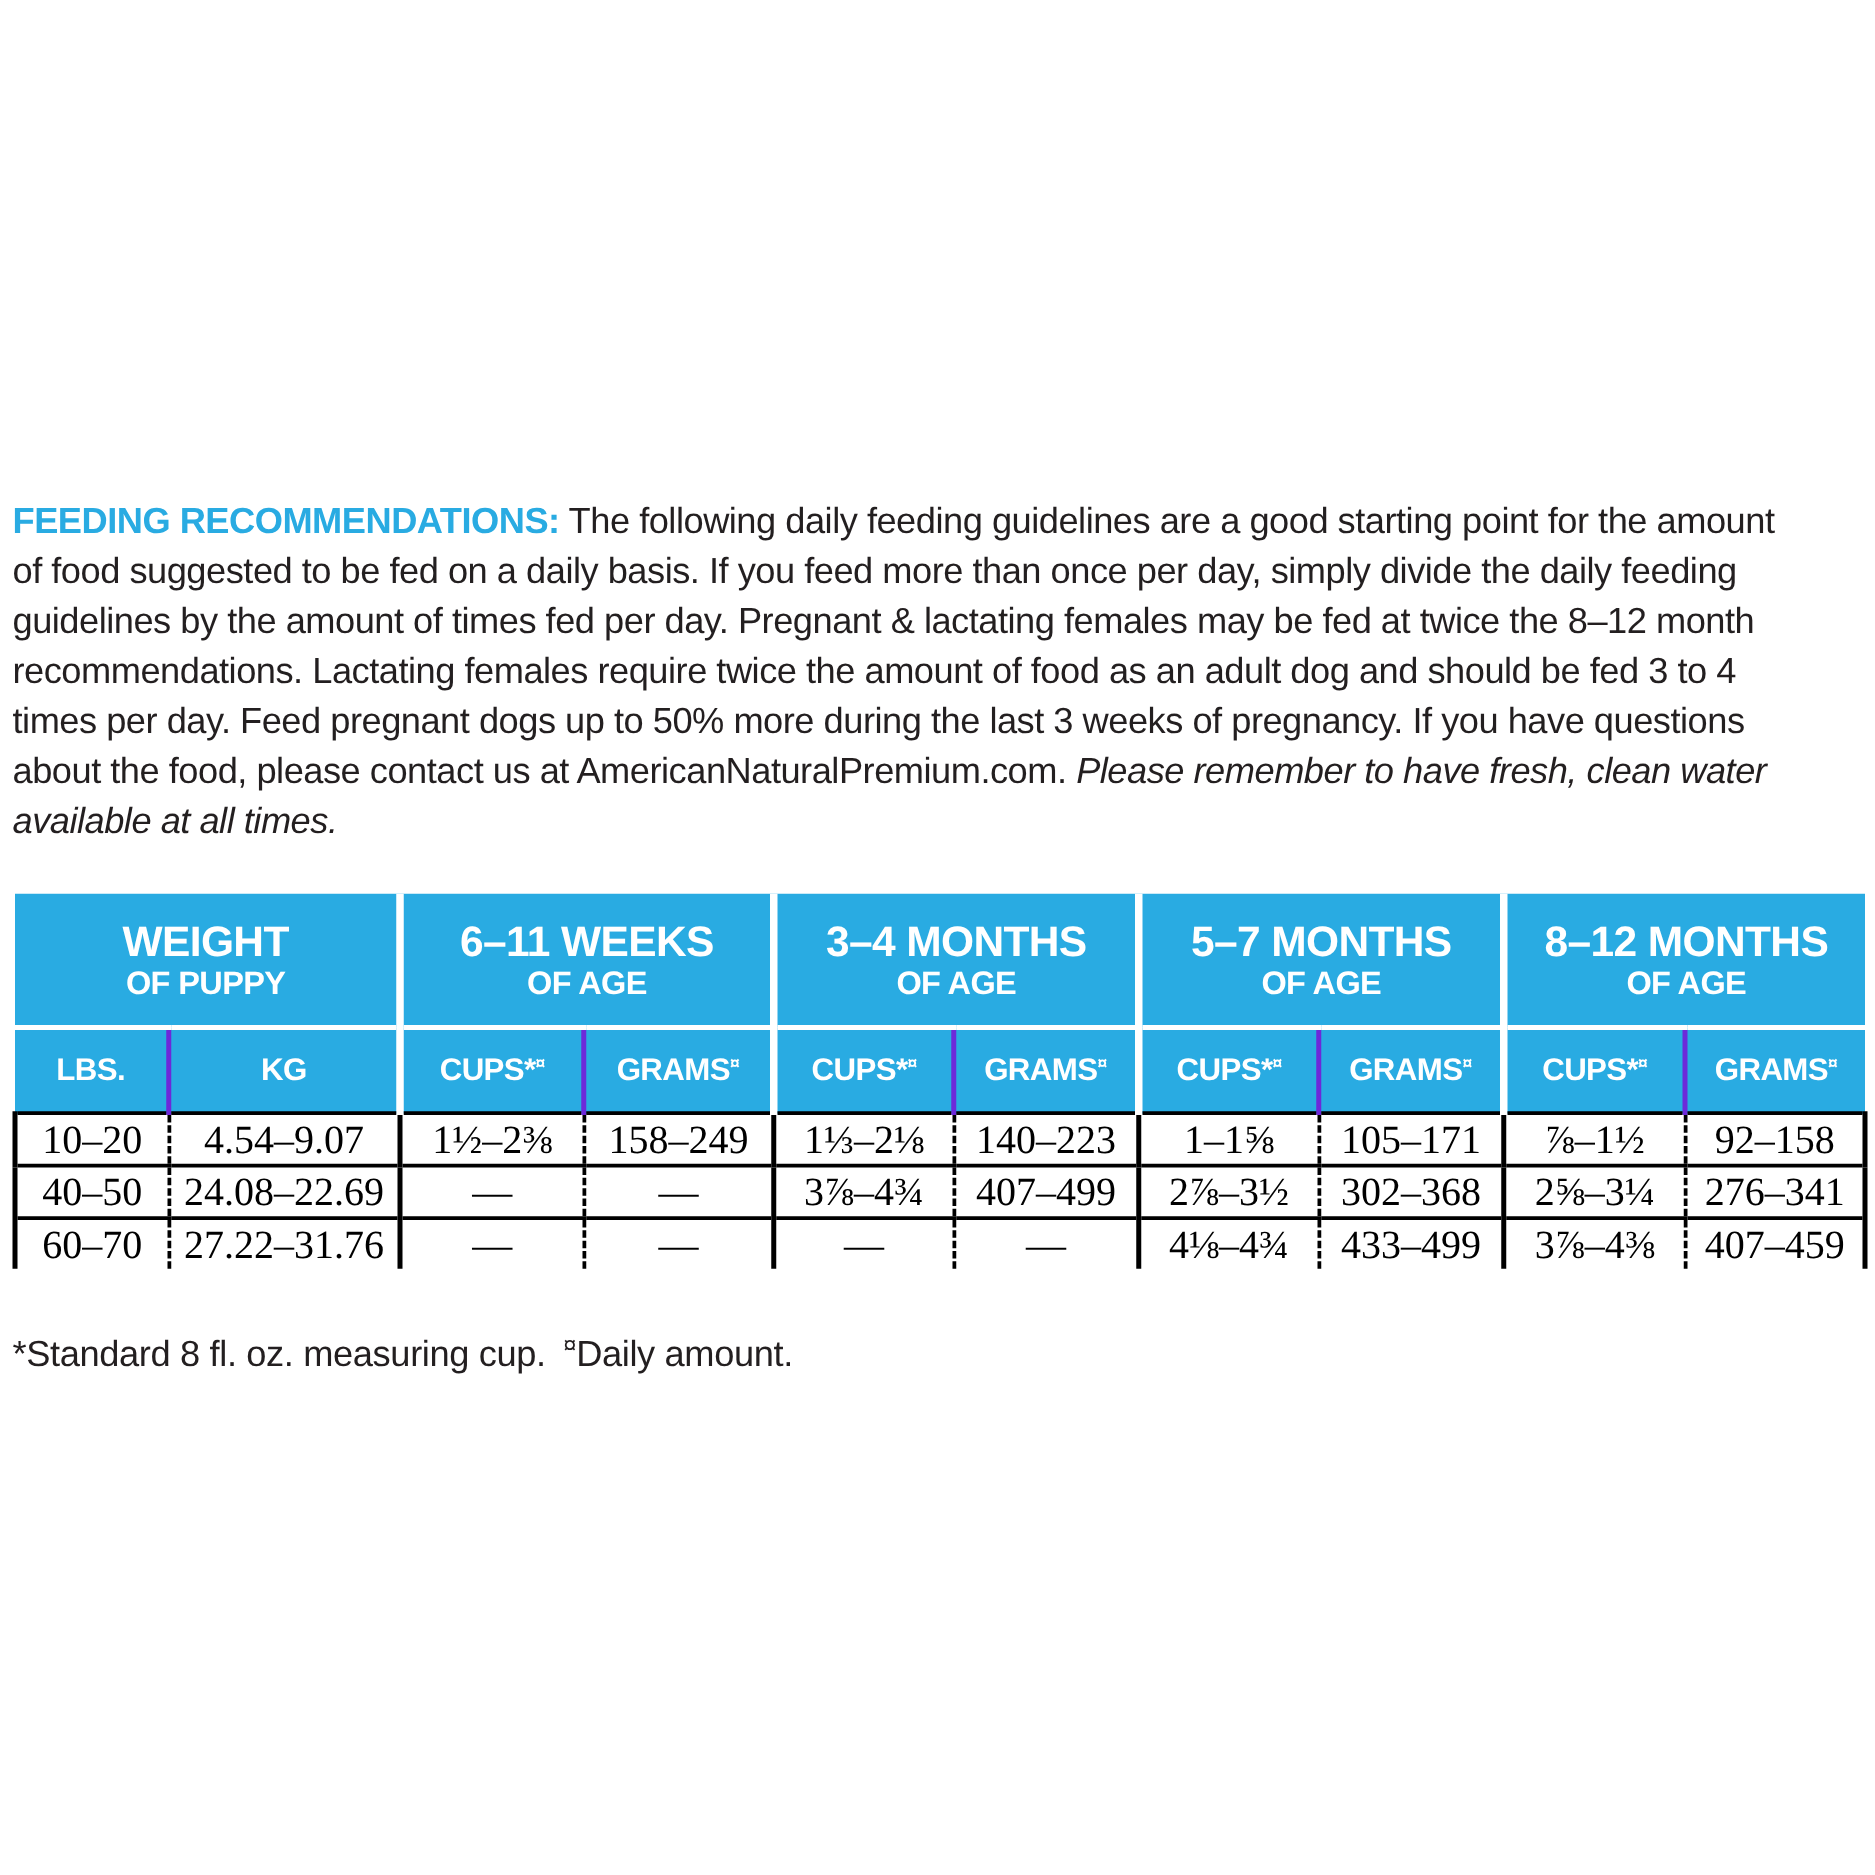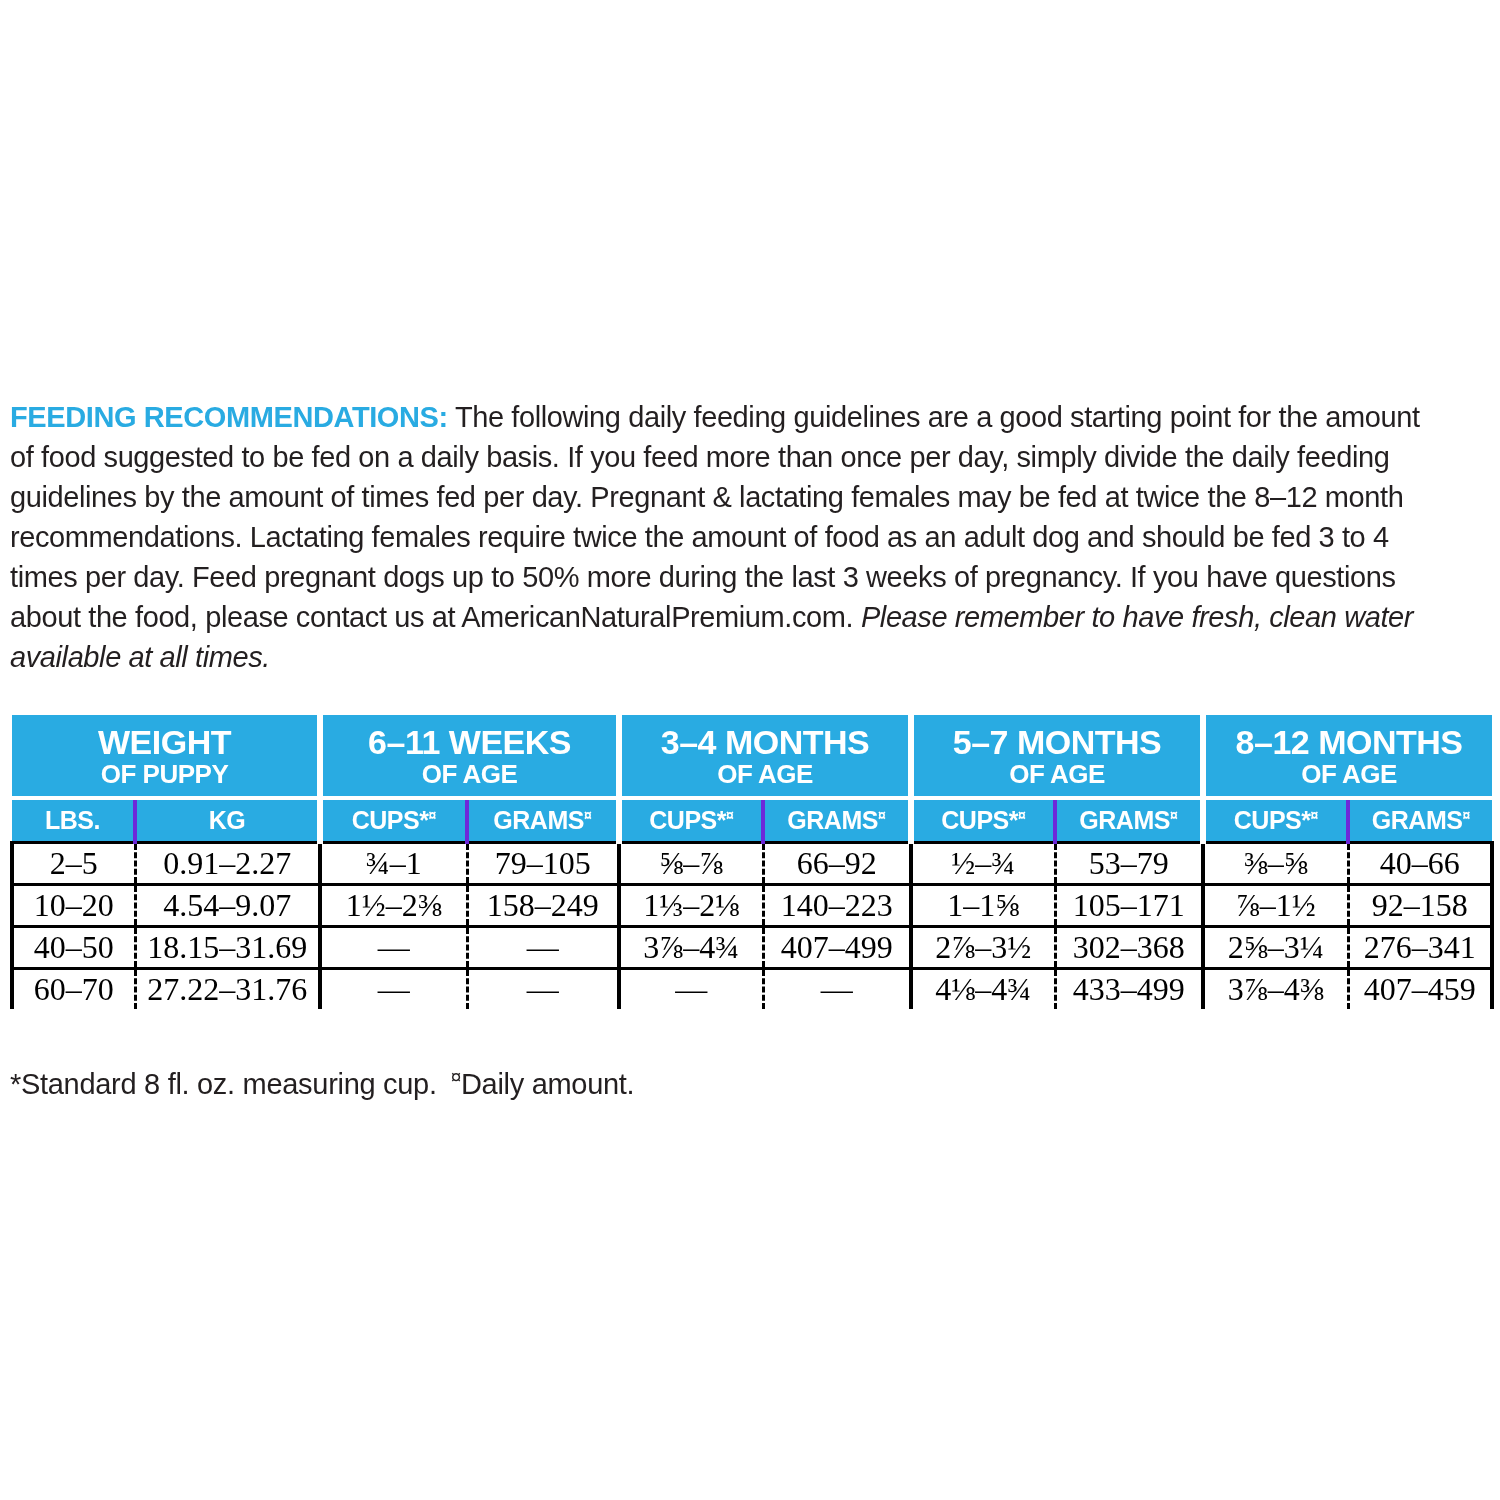--- a/index.html
+++ b/index.html
@@ -15,21 +15,21 @@
   }
   .intro .lead { color:#29abe2; font-weight:bold; }
   .intro .ital { font-style:italic; }
 
   
   table.ft {
     position:absolute; left:10px; top:715px; width:1480px;
     border-collapse:collapse; table-layout:fixed;
   }
   .ft th {
-    background:#29abe2; color:#fff; font-weight:bold; padding:4px;
+    background:#29abe2; color:#fff; font-weight:bold; padding:16px;
     text-align:center; letter-spacing:-0.5px;
   }
   .ft tr.grp th { height:73px; vertical-align:middle; }
   .ft .g1 { font-size:34px; line-height:37px; }
   .ft .g2 { font-size:26px; line-height:27px; }
   .ft tr.grp th.wsep { border-left:6px solid #fff; }
   .ft tr.sub th { height:33px; font-size:25px; border-top:4px solid #fff; vertical-align:middle; }
   .ft tr.sub th.tw { border-left:6px solid #fff; }
   .ft tr.sub th.nw { border-left:4px solid #6d28d9; }
   .ft th sup { font-size:14px; vertical-align:super; letter-spacing:0; }
@@ -107,46 +107,34 @@
         <th class="tw"><span>CUPS*</span><sup>¤</sup></th>
         <th class="nw"><span>GRAMS</span><sup>¤</sup></th>
         <th class="tw"><span>CUPS*</span><sup>¤</sup></th>
         <th class="nw"><span>GRAMS</span><sup>¤</sup></th>
         <th class="tw"><span>CUPS*</span><sup>¤</sup></th>
         <th class="nw"><span>GRAMS</span><sup>¤</sup></th>
       </tr>
     </thead>
     <tbody>
       <tr>
-        <td class="ol">2–5</td>
-        <td class="dl">0.91–2.27</td>
-        <td class="sl">¾–1</td>
-        <td class="dl">79–105</td>
-        <td class="sl">⅝–⅞</td>
-        <td class="dl">66–92</td>
-        <td class="sl">½–¾</td>
-        <td class="dl">53–79</td>
-        <td class="sl">⅜–⅝</td>
-        <td class="dl or">40–66</td>
-      </tr>
-      <tr>
         <td class="ol">10–20</td>
         <td class="dl">4.54–9.07</td>
         <td class="sl">1½–2⅜</td>
         <td class="dl">158–249</td>
         <td class="sl">1⅓–2⅛</td>
         <td class="dl">140–223</td>
         <td class="sl">1–1⅝</td>
         <td class="dl">105–171</td>
         <td class="sl">⅞–1½</td>
         <td class="dl or">92–158</td>
       </tr>
       <tr>
         <td class="ol">40–50</td>
-        <td class="dl">18.15–31.69</td>
+        <td class="dl">24.08–22.69</td>
         <td class="sl">—</td>
         <td class="dl">—</td>
         <td class="sl">3⅞–4¾</td>
         <td class="dl">407–499</td>
         <td class="sl">2⅞–3½</td>
         <td class="dl">302–368</td>
         <td class="sl">2⅝–3¼</td>
         <td class="dl or">276–341</td>
       </tr>
       <tr>

